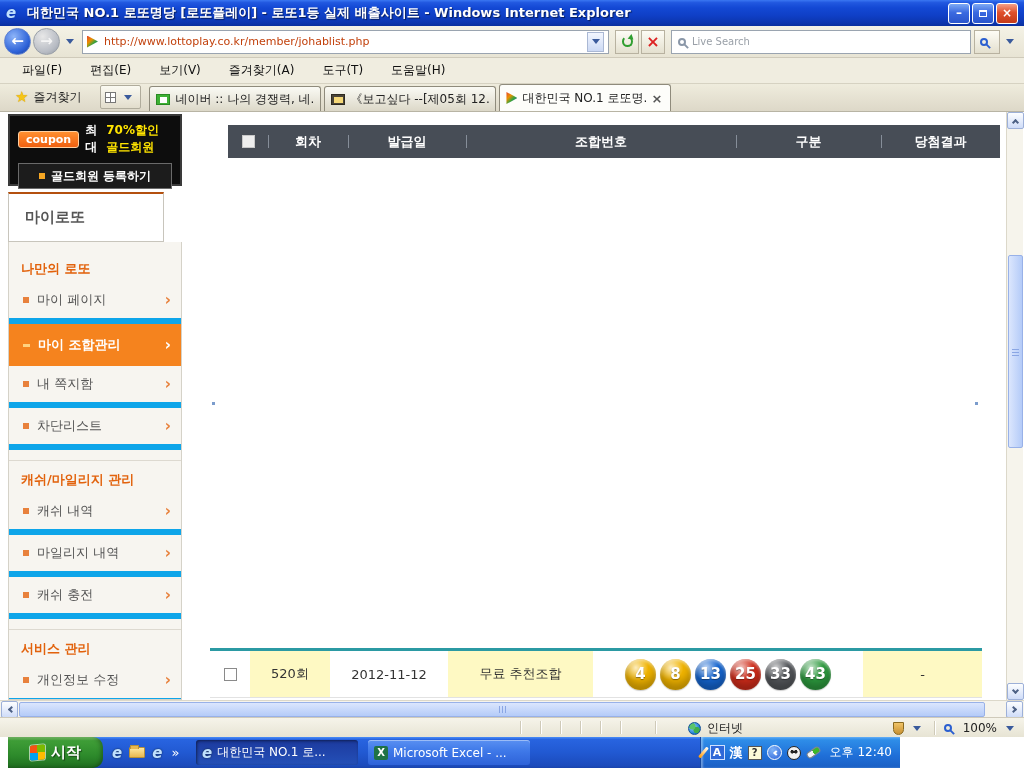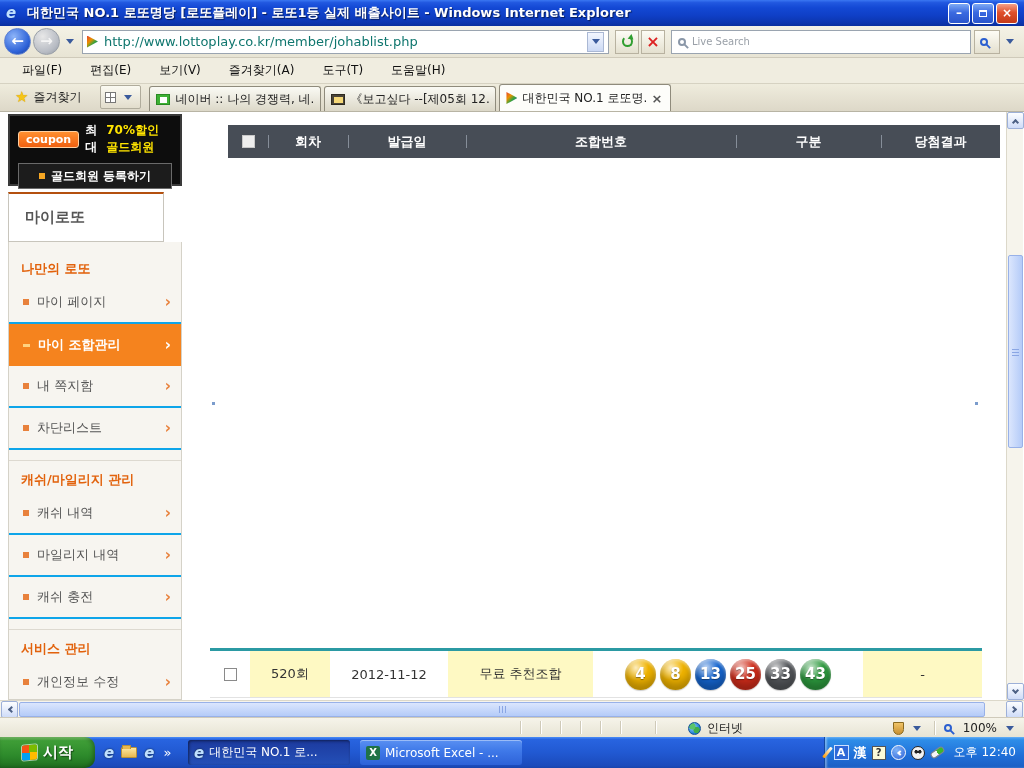--- a/index.html
+++ b/index.html
@@ -31,21 +31,21 @@
     background:radial-gradient(circle at 35% 30%,#8db4f8,#2d62d8 65%,#17398f); margin-right:2px; }
   .navcircle.disabled { background:radial-gradient(circle at 35% 30%,#e8e8e8,#b8bcc4 65%,#8f959e);
     border-color:#9aa0a8; color:#f5f5f5; }
   .caret { display:inline-block; width:0; height:0; border-left:4px solid transparent;
     border-right:4px solid transparent; border-top:5px solid #3a5a9c; margin:0 4px; }
   .addrfield { flex:1; height:24px; background:#fff; border:1px solid #9aa4b0; display:flex;
     align-items:center; padding:0 4px; margin:0 4px; }
   .lotto-fav { width:11px; height:12px; margin-right:6px;
     background:linear-gradient(135deg,#e8442c 0%,#e89000 35%,#3aa33a 60%,#2059c8 100%);
     clip-path:polygon(0 0,100% 50%,0 100%); }
-  .urltext { color:#0f766e; font-size:13px; flex:1; white-space:nowrap; overflow:hidden; }
+  .urltext { color:#c2410c; font-size:11px; flex:1; white-space:nowrap; overflow:hidden; }
   .fieldcaret { width:17px; height:20px; background:linear-gradient(180deg,#f2f6ff,#ccd9f4);
     border:1px solid #aab8d4; display:flex; align-items:center; justify-content:center; }
   .fieldcaret .caret { margin:0; }
   .sqbtn { width:24px; height:24px; border:1px solid #b8b2a0; background:linear-gradient(180deg,#fdfcf5,#e4e0cf);
     display:flex; align-items:center; justify-content:center; margin-left:2px; }
   .refresh-glyph { width:11px; height:11px; border:2px solid #2f9e2f; border-radius:50%;
     border-top-color:transparent; position:relative; }
   .refresh-glyph::after { content:''; position:absolute; right:-3px; top:-3px; width:0; height:0;
     border-left:5px solid #2f9e2f; border-top:3px solid transparent; border-bottom:3px solid transparent;
     transform:rotate(40deg); }
@@ -104,21 +104,21 @@
   .goldbtn { margin-top:7px; height:26px; background:#1c1c1c; border:1px solid #6a6a6a; color:#fff;
     font-weight:bold; font-size:12px; display:flex; align-items:center; justify-content:center; gap:6px; }
   .goldbtn .sq { width:6px; height:6px; background:#f5a623; }
   .mylotto { position:absolute; left:8px; top:80px; width:156px; height:50px; background:#fff;
     border:1px solid #c8c5bc; border-top:2px solid #b4500f; display:flex; align-items:center; padding-left:16px; }
   .mylotto span { color:#555; font-weight:bold; font-size:15px; }
   .sidemenu { position:absolute; left:8px; top:130px; width:174px; height:458px; background:#f7f5f0;
     border:1px solid #d5d2c8; border-top:none; overflow:hidden; padding-top:8px; }
   .side-h { color:#e2620c; font-weight:bold; font-size:13px; margin:10px 0 4px 12px; }
   .side-item { height:42px; display:flex; align-items:center; padding:0 10px 0 14px;
-    border-bottom:2px solid #0ea5e9; }
+    border-bottom:6px solid #0ea5e9; }
   .side-item .bullet { width:6px; height:6px; background:#e8813c; margin-right:8px; flex:none; }
   .side-item .silabel { flex:1; color:#555; font-size:13px; }
   .side-item .arrow { color:#e8813c; font-weight:bold; font-size:15px; }
   .side-item.active { background:#f5831e; border-bottom:none; }
   .side-item.active .bullet { width:7px; height:3px; background:#ffd27f; }
   .side-item.active .silabel { color:#fff; font-weight:bold; }
   .side-item.active .arrow { color:#fff; }
   .side-div { height:1px; background:#ddd9d0; margin:10px 0 2px 0; }
 
   
@@ -173,21 +173,21 @@
     background:radial-gradient(circle at 30% 30%,#59c46a 3px,transparent 3.5px),
                radial-gradient(circle at 70% 65%,#3fae4a 3px,transparent 3.5px),
                radial-gradient(circle at 35% 35%,#9fd8ff,#1f7fd4 65%,#0b5aa8); border:1px solid #14529a; }
   .sb-right { position:absolute; right:6px; top:0; height:20px; display:flex; align-items:center; gap:5px; color:#222; }
   .shield { width:11px; height:13px; background:linear-gradient(180deg,#f0c468,#c89030); border:1px solid #8a6a20;
     border-radius:0 0 6px 6px; }
   .sb-div { width:1px; height:14px; background:#cfcab8; box-shadow:1px 0 0 #fff; margin:0 4px; }
   .zoomtxt { font-size:12px; }
 
   
-  .taskbar { position:absolute; left:0; top:737px; width:1024px; height:31px;
+  .taskbar { position:absolute; left:8px; top:737px; width:892px; height:31px;
     background:linear-gradient(180deg,#4a8df8 0%,#2864e0 8%,#2159d2 50%,#1c4bbc 92%,#1a44ac 100%);padding-left:42px; }
   .startbtn { position:absolute; left:0; top:0; width:95px; height:31px; border-radius:0 10px 10px 0;
     background:linear-gradient(180deg,#7ec96e 0%,#3f9e37 12%,#2d8a2b 60%,#1f6e1f 100%);
     display:flex; align-items:center; justify-content:center; gap:6px; color:#fff; font-weight:bold;
     font-size:15px; text-shadow:1px 1px 1px rgba(0,0,0,.5); box-shadow:inset -2px 0 4px rgba(0,0,0,.3); }
   .winflag { width:15px; height:15px; border-radius:2px; transform:skewY(-4deg);
     background:conic-gradient(#7cbb00 0 25%, #ffbb00 0 50%, #00a1f1 0 75%, #f65314 0 100%);
     box-shadow:0 0 0 1px rgba(255,255,255,.6); }
   .quick { position:absolute; left:104px; top:0; height:31px; display:flex; align-items:center; gap:7px; color:#fff; }
   .q-ie { font-style:italic; font-weight:bold; font-size:15px; color:#bfe0ff; text-shadow:0 0 2px #123; }

